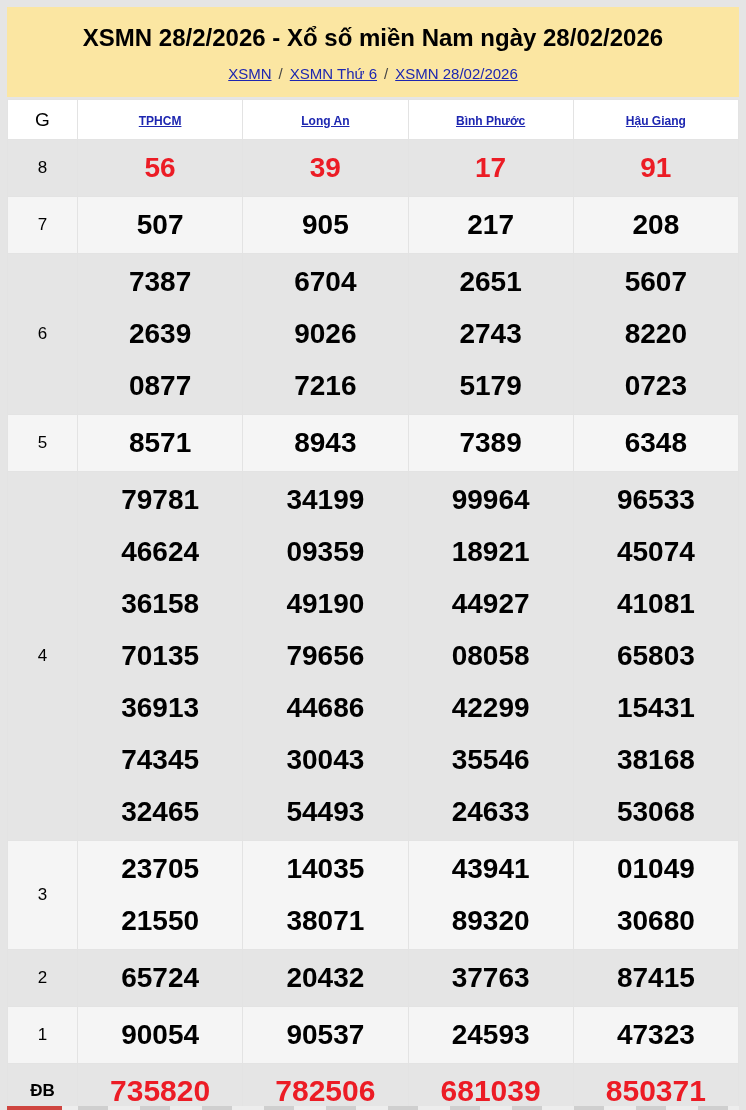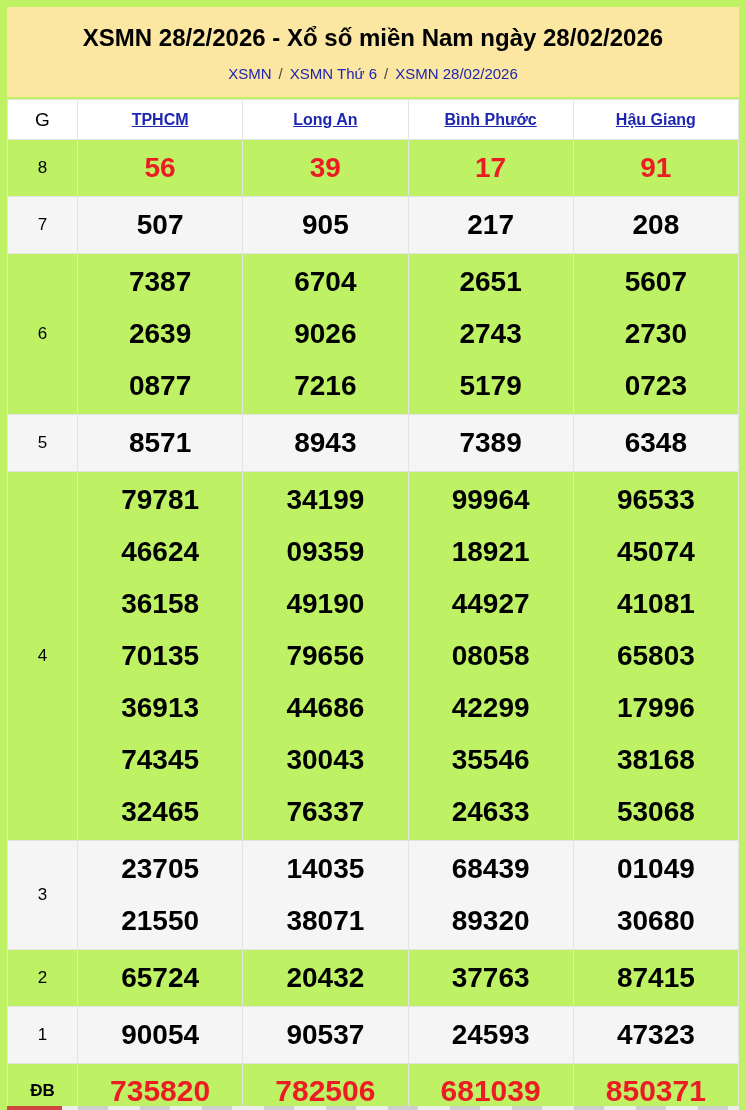--- a/index.html
+++ b/index.html
@@ -5,33 +5,33 @@
   :root{
     --accent-red:#ec1c25;
     --link-blue:#1d26b0;
     --header-bg:#fbe6a2;
     --shaded-row:#f5f5f5;
     --border:#e3e3e3;
     --tab-red:#cf4540;
   }
   *{box-sizing:border-box;}
   body{margin:0;background:#fff;font-family:"Liberation Sans",sans-serif;color:#000;}
-  .page{position:relative;width:746px;height:1110px;overflow:hidden;padding:7px 7px 0;background:#bef264;}
+  .page{position:relative;width:746px;height:1110px;overflow:hidden;padding:7px 7px 0;background:#e5e5e5;}
 
   .title-box{background:var(--header-bg);text-align:center;padding:10px 8px 14px;}
   .title-box h1{font-size:24px;line-height:30px;margin:6px 0 12px;font-weight:700;}
   .breadcrumb{font-size:15px;line-height:18px;}
-  .breadcrumb a{color:var(--link-blue);cursor:pointer;}
+  .breadcrumb a{color:var(--link-blue);text-decoration:underline;cursor:pointer;}
   .breadcrumb .sep{color:#444;margin:0 7px;}
 
   table.results{width:100%;border-collapse:collapse;margin-top:2px;table-layout:fixed;}
   .results th,.results td{border:1px solid var(--border);text-align:center;vertical-align:middle;padding:2px 0;background-clip:padding-box;}
   .results thead th{height:40px;background:#fff;}
   .results th.gcol{width:70px;font-weight:400;font-size:19px;color:#000;}
-  .results thead a{color:var(--link-blue);font-weight:700;font-size:16px;text-decoration:underline;cursor:pointer;}
+  .results thead a{color:var(--link-blue);font-weight:700;font-size:12px;text-decoration:underline;cursor:pointer;}
 
   .results td.prize{font-size:17px;font-weight:400;color:#000;}
   .results td.prize.db{font-weight:700;font-size:17px;}
   .results .num{font-weight:700;font-size:28px;line-height:52px;color:#000;white-space:nowrap;}
   .results tr.shaded td{background:var(--shaded-row);}
   .results tr.red .num{color:var(--accent-red);}
   .results tr.db-row .num{font-size:30px;line-height:50px;}
 
   .bottom-strip{position:absolute;left:7px;right:7px;bottom:0;height:5px;display:flex;align-items:flex-end;}
   .bottom-strip .active-tab{width:55px;height:4px;background:var(--tab-red);}
@@ -102,21 +102,21 @@
             <div class="num">9026</div>
             <div class="num">7216</div>
           </td>
           <td>
             <div class="num">2651</div>
             <div class="num">2743</div>
             <div class="num">5179</div>
           </td>
           <td>
             <div class="num">5607</div>
-            <div class="num">2730</div>
+            <div class="num">8220</div>
             <div class="num">0723</div>
           </td>
         </tr>
         <tr class="shaded">
           <td class="prize">5</td>
           <td>
             <div class="num">8571</div>
           </td>
           <td>
             <div class="num">8943</div>
@@ -139,53 +139,53 @@
             <div class="num">74345</div>
             <div class="num">32465</div>
           </td>
           <td>
             <div class="num">34199</div>
             <div class="num">09359</div>
             <div class="num">49190</div>
             <div class="num">79656</div>
             <div class="num">44686</div>
             <div class="num">30043</div>
-            <div class="num">76337</div>
+            <div class="num">54493</div>
           </td>
           <td>
             <div class="num">99964</div>
             <div class="num">18921</div>
             <div class="num">44927</div>
             <div class="num">08058</div>
             <div class="num">42299</div>
             <div class="num">35546</div>
             <div class="num">24633</div>
           </td>
           <td>
             <div class="num">96533</div>
             <div class="num">45074</div>
             <div class="num">41081</div>
             <div class="num">65803</div>
-            <div class="num">17996</div>
+            <div class="num">15431</div>
             <div class="num">38168</div>
             <div class="num">53068</div>
           </td>
         </tr>
         <tr class="shaded">
           <td class="prize">3</td>
           <td>
             <div class="num">23705</div>
             <div class="num">21550</div>
           </td>
           <td>
             <div class="num">14035</div>
             <div class="num">38071</div>
           </td>
           <td>
-            <div class="num">68439</div>
+            <div class="num">43941</div>
             <div class="num">89320</div>
           </td>
           <td>
             <div class="num">01049</div>
             <div class="num">30680</div>
           </td>
         </tr>
         <tr>
           <td class="prize">2</td>
           <td>

